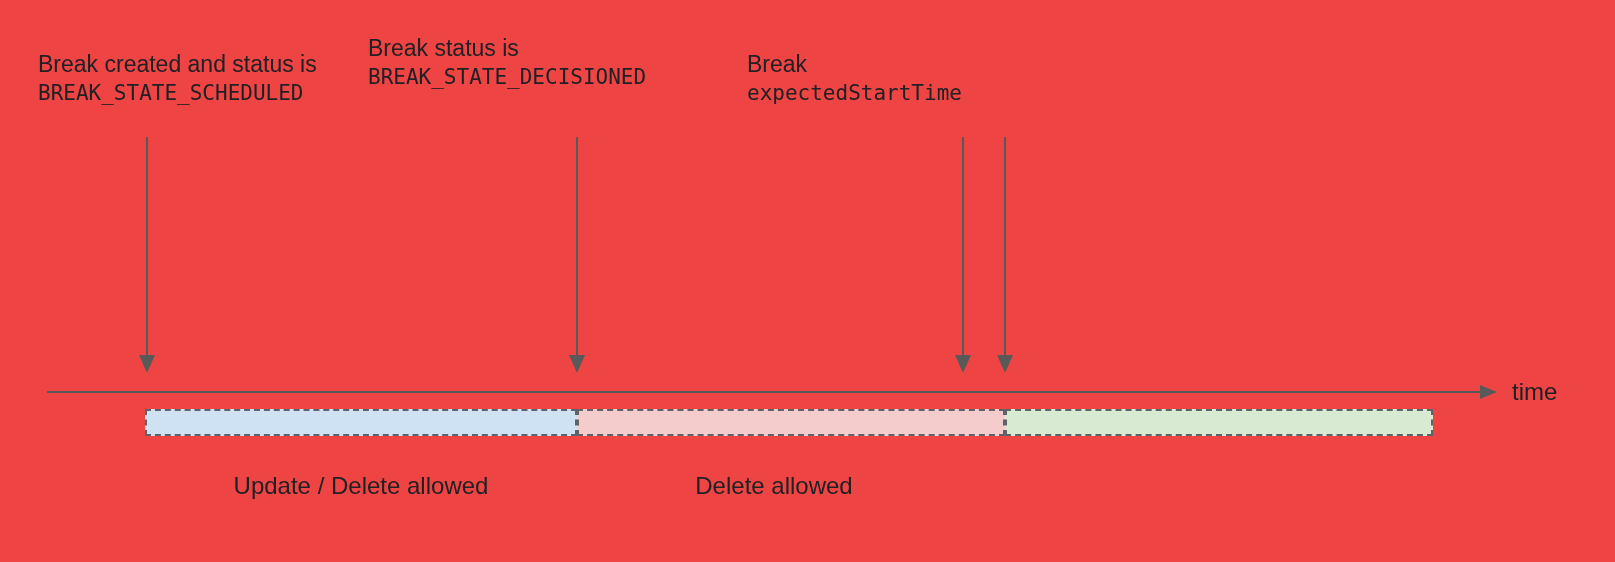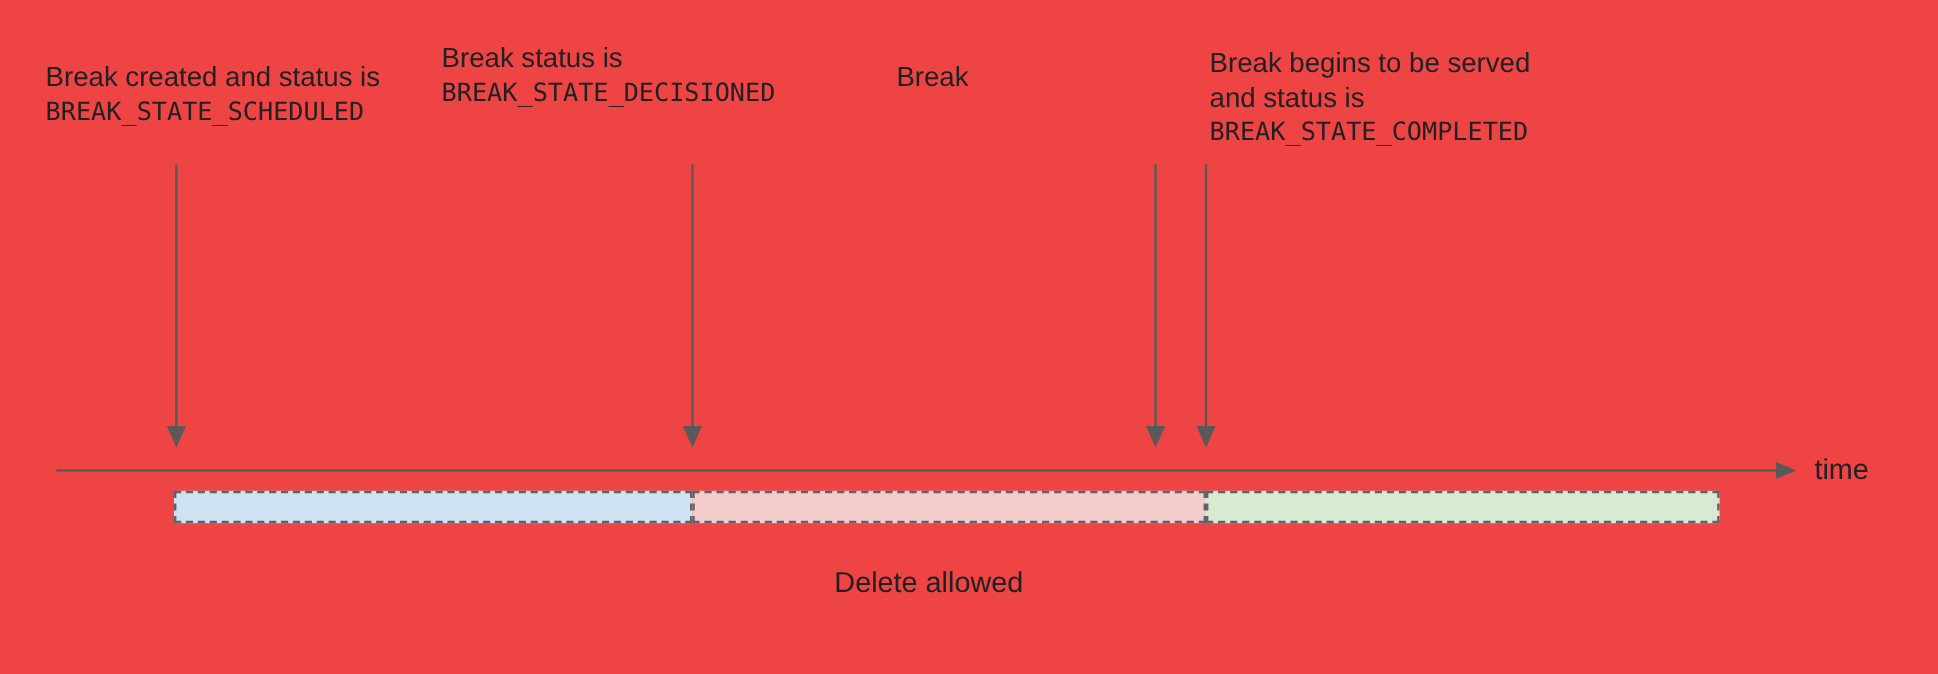--- a/index.html
+++ b/index.html
@@ -43,27 +43,23 @@
     <div class="mono">BREAK_STATE_SCHEDULED</div>
   </div>
 
   <div class="ann" style="left:368px;top:34px">
     <div class="sans">Break status is</div>
     <div class="mono">BREAK_STATE_DECISIONED</div>
   </div>
 
   <div class="ann" style="left:747px;top:50px">
     <div class="sans">Break</div>
+    <div class="mono">expectedStartTime</div>
   </div>
 
-  <div class="ann" style="left:1008px;top:38px">
-    <div class="sans">Break begins to be served</div>
-    <div class="sans">and status is</div>
-    <div class="mono">BREAK_STATE_COMPLETED</div>
-  </div>
 
   <div class="varrow" style="left:139px">
     <div class="shaft"></div>
     <div class="head"></div>
   </div>
   <div class="varrow" style="left:569px">
     <div class="shaft"></div>
     <div class="head"></div>
   </div>
   <div class="varrow" style="left:955px">
@@ -76,15 +72,16 @@
   </div>
 
   <div class="axis-shaft"></div>
   <div class="axis-head"></div>
   <div class="time-label">time</div>
 
   <div class="seg seg0" style="background: rgb(207, 226, 243);"></div>
   <div class="seg seg1" style="background: rgb(244, 204, 204);"></div>
   <div class="seg seg2" style="background: rgb(217, 234, 211);"></div>
 
+  <div class="seg-label" style="left:145px;width:432px">Update / Delete allowed</div>
   <div class="seg-label" style="left:560px;width:428px">Delete allowed</div>
 
 </div>
 
 </body></html>

